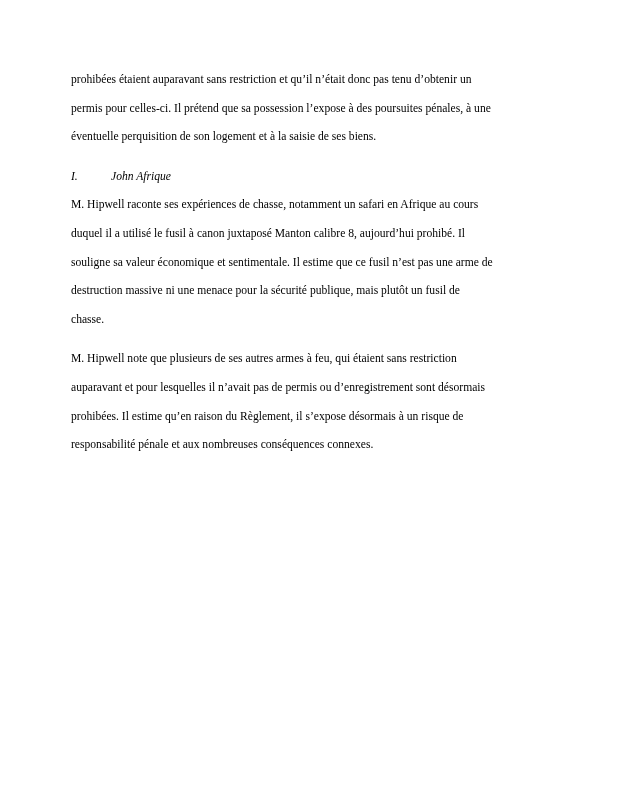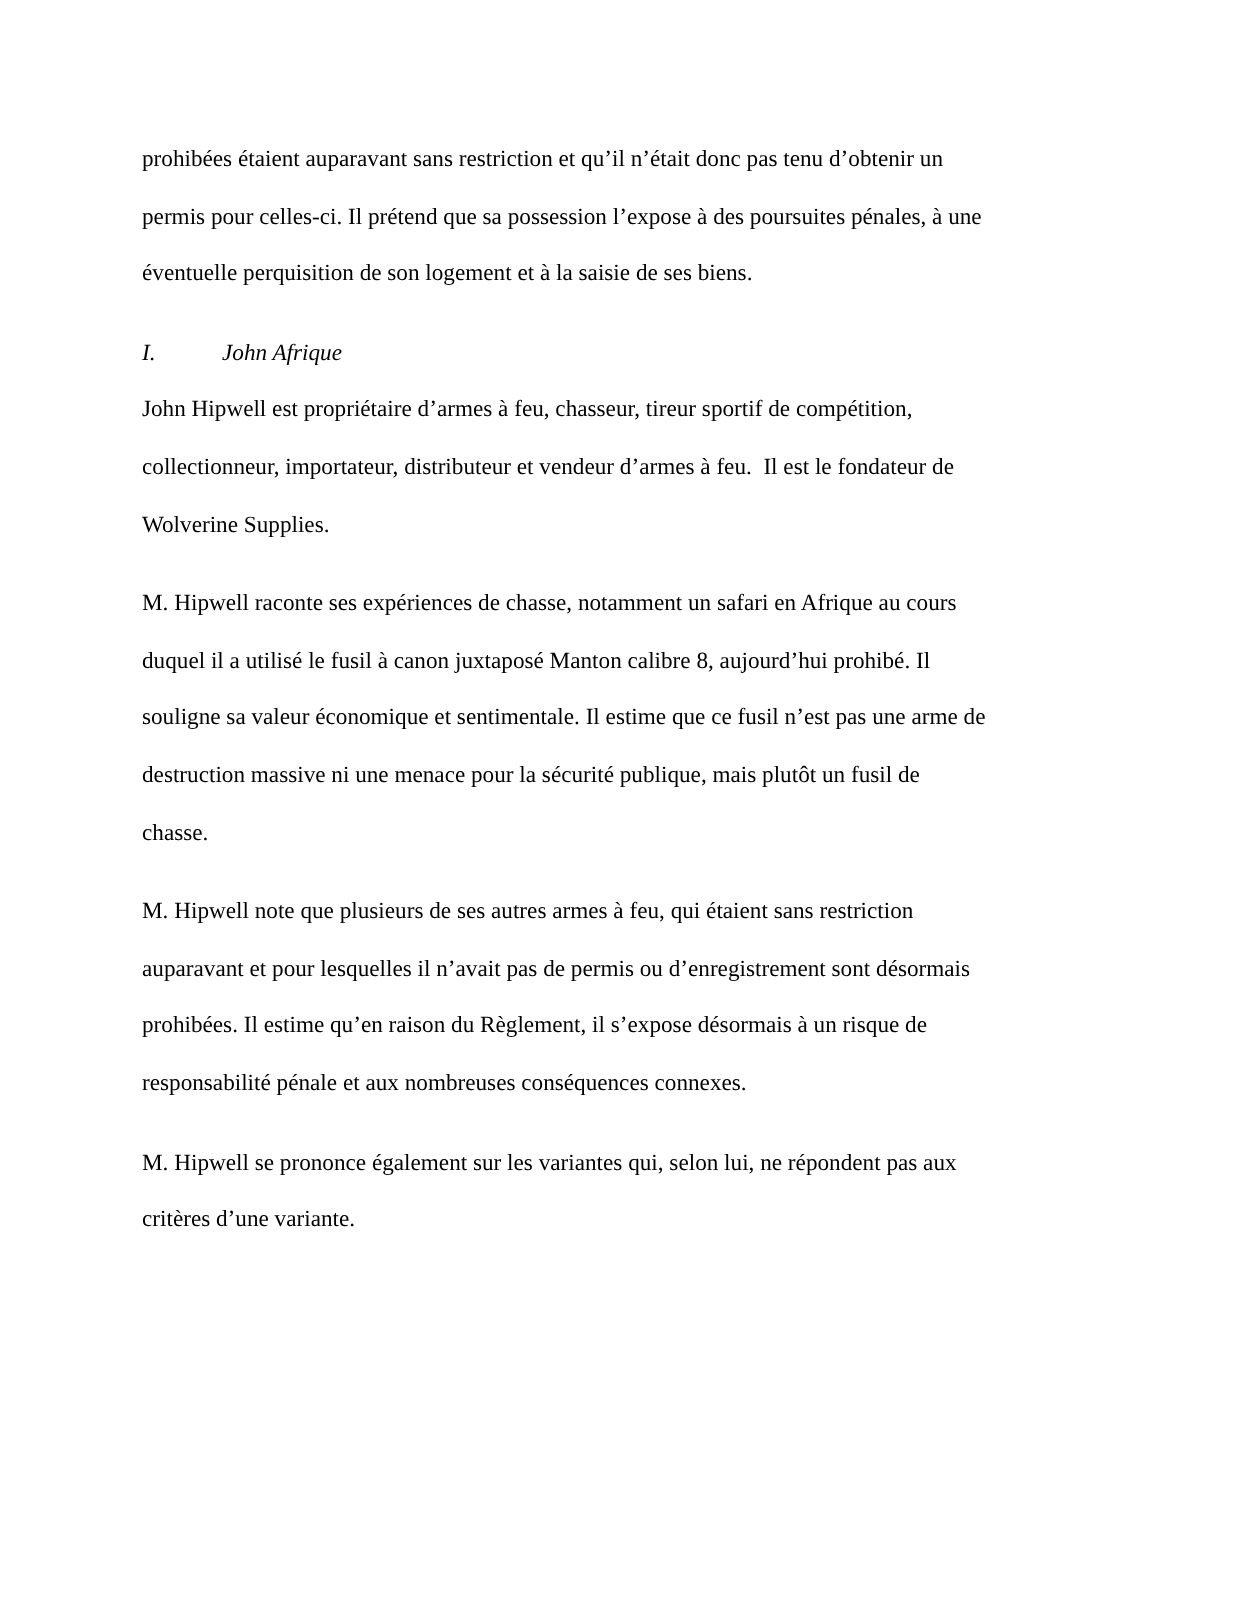--- a/index.html
+++ b/index.html
@@ -49,32 +49,27 @@
 
     <p class="para">prohibées étaient auparavant sans restriction et qu’il n’était donc pas tenu d’obtenir un
 permis pour celles-ci. Il prétend que sa possession l’expose à des poursuites pénales, à une
 éventuelle perquisition de son logement et à la saisie de ses biens.</p>
 
     <h2 class="heading">
       <span class="heading-num">I.</span>
       <span class="heading-title">John Afrique</span>
     </h2>
 
-    <p class="para">John Hipwell est propriétaire d’armes à feu, chasseur, tireur sportif de compétition,
-collectionneur, importateur, distributeur et vendeur d’armes à feu.  Il est le fondateur de
-Wolverine Supplies.</p>
 
     <p class="para">M. Hipwell raconte ses expériences de chasse, notamment un safari en Afrique au cours
 duquel il a utilisé le fusil à canon juxtaposé Manton calibre 8, aujourd’hui prohibé. Il
 souligne sa valeur économique et sentimentale. Il estime que ce fusil n’est pas une arme de
 destruction massive ni une menace pour la sécurité publique, mais plutôt un fusil de
 chasse.</p>
 
     <p class="para">M. Hipwell note que plusieurs de ses autres armes à feu, qui étaient sans restriction
 auparavant et pour lesquelles il n’avait pas de permis ou d’enregistrement sont désormais
 prohibées. Il estime qu’en raison du Règlement, il s’expose désormais à un risque de
 responsabilité pénale et aux nombreuses conséquences connexes.</p>
 
-    <p class="para">M. Hipwell se prononce également sur les variantes qui, selon lui, ne répondent pas aux
-critères d’une variante.</p>
 
   </div>
 </div>
 
 </body></html>

